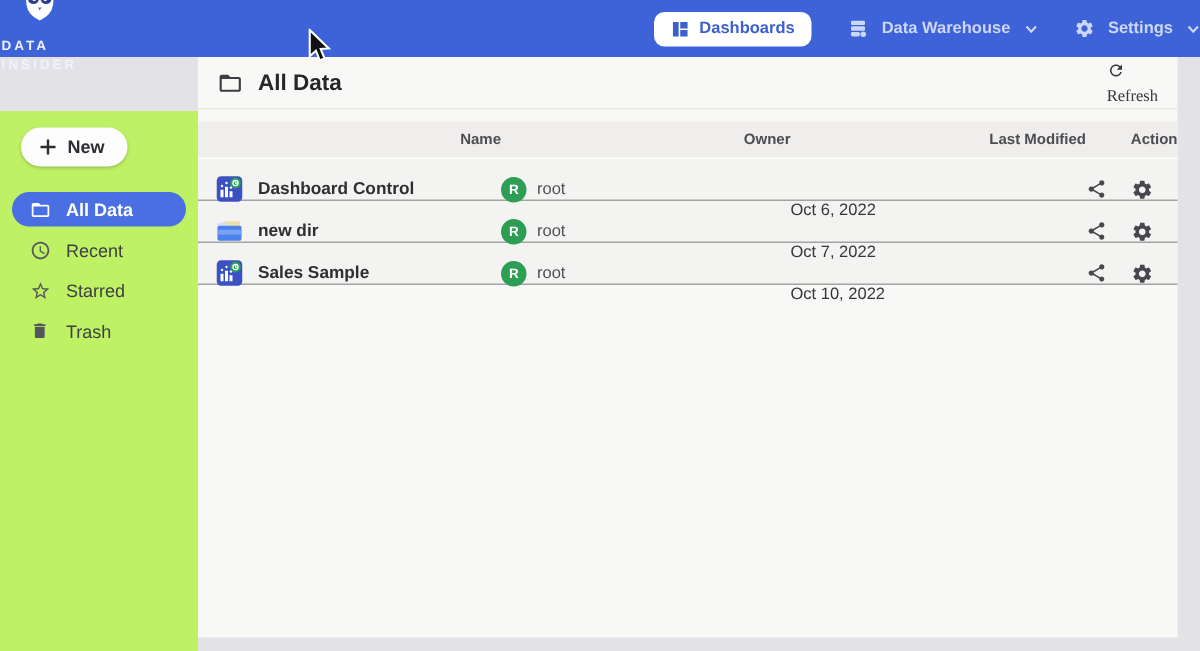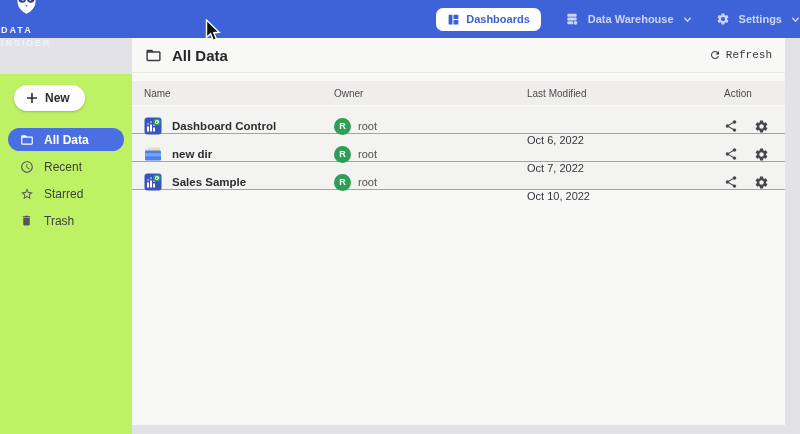--- a/index.html
+++ b/index.html
@@ -53,33 +53,34 @@
     position:absolute; top:38px; left:132px; right:15px; bottom:9px;
     background:#f8f8f7;
   }
   .panel-header {
     height:35px; display:flex; align-items:center; padding:0 13px;
     border-bottom:1px solid #e7e7e3;
   }
   .panel-title { font-size:15px; font-weight:bold; color:#26262b; margin-left:10px; }
   .btn-refresh {
     margin-left:auto; display:flex; align-items:flex-start; gap:5px;
-    background:none; border:none; font-family:Liberation Mono, monospace;
-    font-size:11px; color:#393940; cursor:pointer;
+    background:none; border:none; font-family:Liberation Serif, serif;
+    font-size:11px; color:#393940; cursor:pointer;flex-direction:column;
   }
 
   .table { margin-top:8px; }
   .trow {
     display:grid; grid-template-columns:190px 193px 197px 1fr;
     align-items:center; padding-left:12px;
   }
   .thead {
     height:25px; background:#efeeec;
-    font-size:10px; font-weight:normal; color:#4c4c52;
+    font-size:10px; font-weight:bold; color:#4c4c52;
     border-bottom:1px solid #fbfbfa;
+    text-align:right;
   }
   .tr { height:28px; background:#f3f3f1; border-bottom:1px solid #a3a3a3; }
   .cell-name { display:flex; align-items:center; gap:10px; font-size:11.5px; font-weight:bold; color:#2e2e33; }
   .cell-owner { display:flex; align-items:center; gap:7px; font-size:11px; color:#4f4f55; }
   .avatar {
     width:17px; height:17px; border-radius:50%; background:#2f9e55;
     color:#fff; font-size:9px; font-weight:bold;
     display:flex; align-items:center; justify-content:center;
   }
   .cell-date { font-size:11px; color:#36363c;margin-top:28px; }

